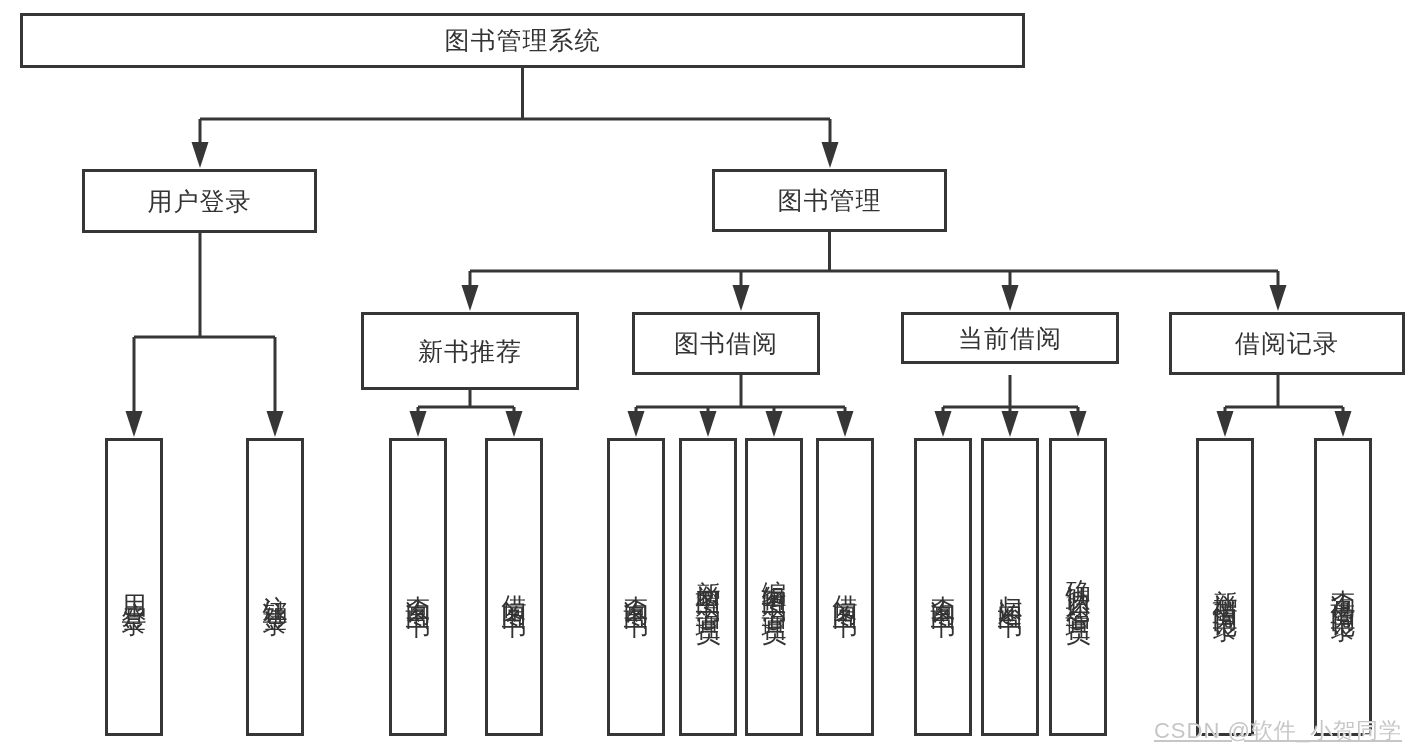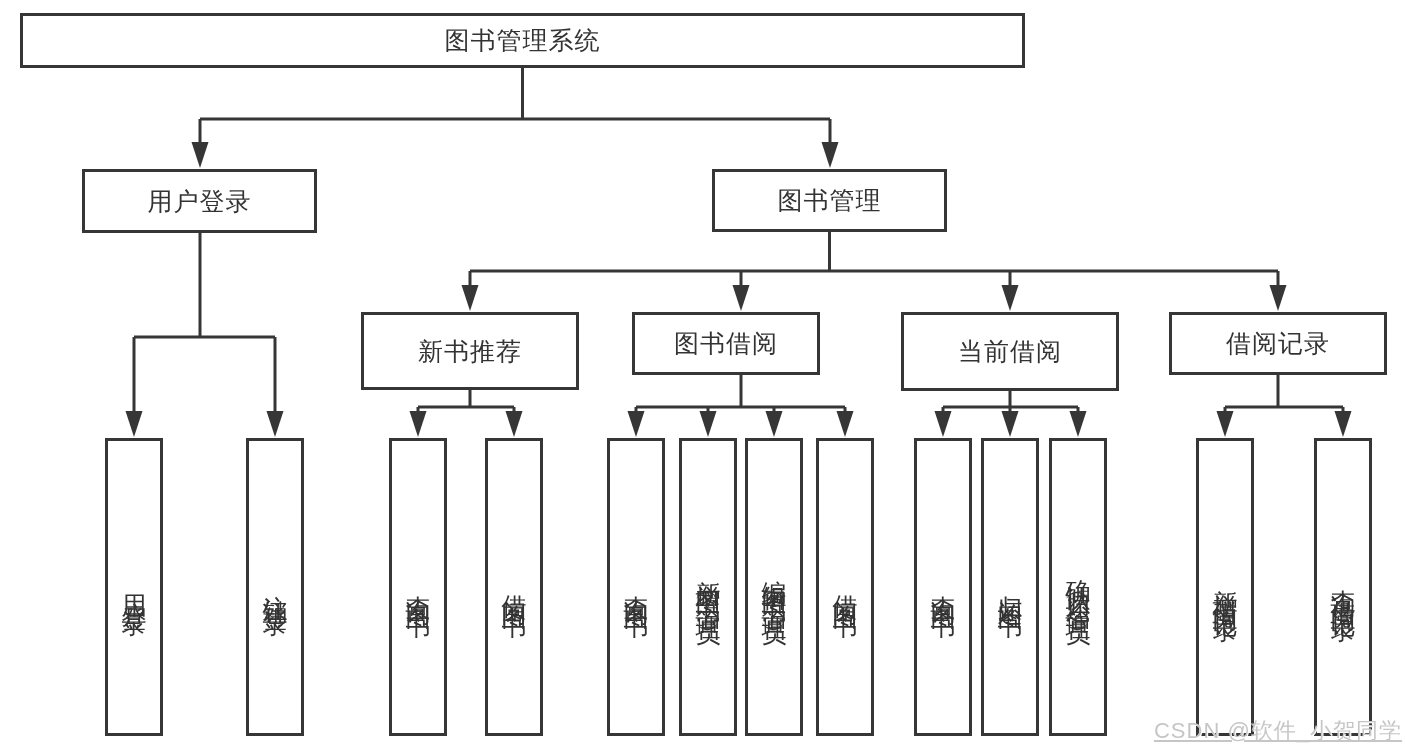--- a/index.html
+++ b/index.html
@@ -46,22 +46,22 @@
     overflow: hidden;
   }
   
   #n-root  { left: 20px;  top: 13px;  width: 1005px; height: 55px; }
   
   #n-l2-0  { left: 82px;  top: 169px; width: 235px; height: 64px; }
   #n-l2-1  { left: 712px; top: 169px; width: 235px; height: 63px; }
   
   #n-l3-0  { left: 361px;  top: 312px; width: 218px; height: 78px; }
   #n-l3-1  { left: 632px;  top: 312px; width: 188px; height: 63px; }
-  #n-l3-2  { left: 901px;  top: 312px; width: 218px; height: 79px; }
-  #n-l3-3  { left: 1169px; top: 312px; width: 218px; height: 63px; }
+  #n-l3-2  { left: 901px;  top: 312px; width: 218px; height: 52px; }
+  #n-l3-3  { left: 1169px; top: 312px; width: 236px; height: 63px; }
   
   .leaf { top: 438px; width: 58px; height: 298px; }
   #n-b0  { left: 105px;  }
   #n-b1  { left: 246px;  }
   #n-b2  { left: 389px;  }
   #n-b3  { left: 485px;  }
   #n-b4  { left: 607px;  }
   #n-b5  { left: 679px;  }
   #n-b6  { left: 745px;  }
   #n-b7  { left: 816px;  }

